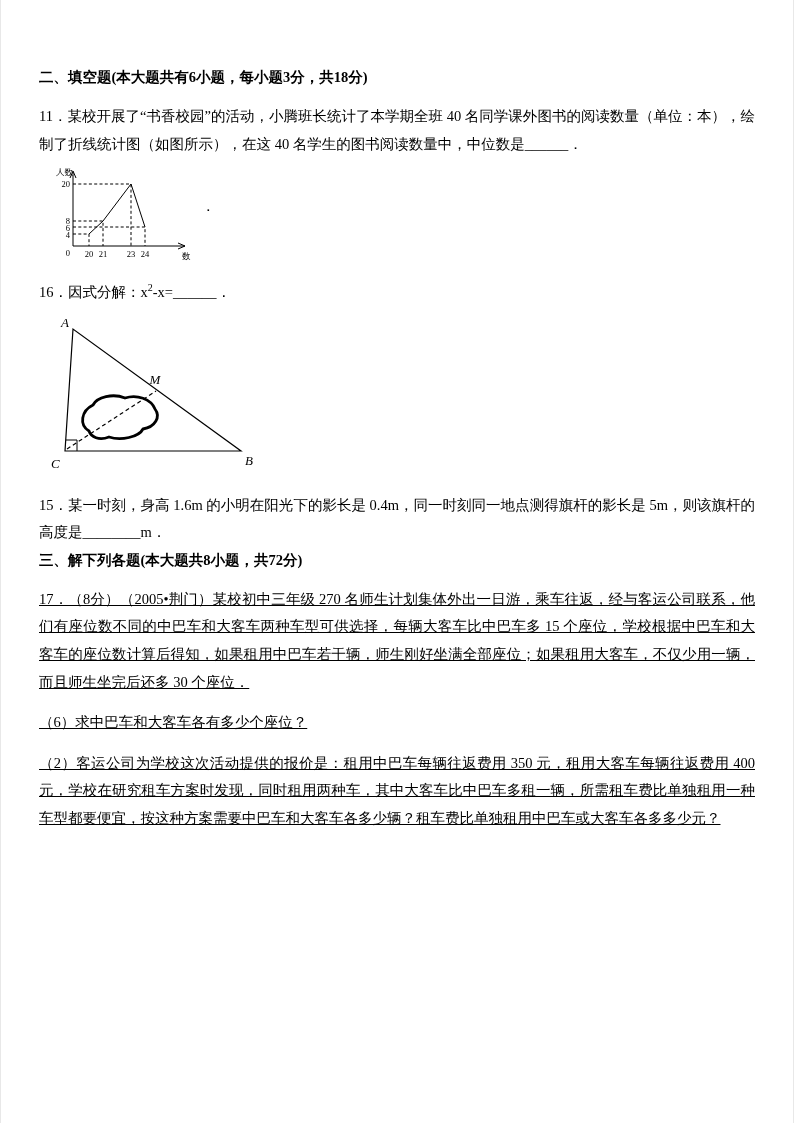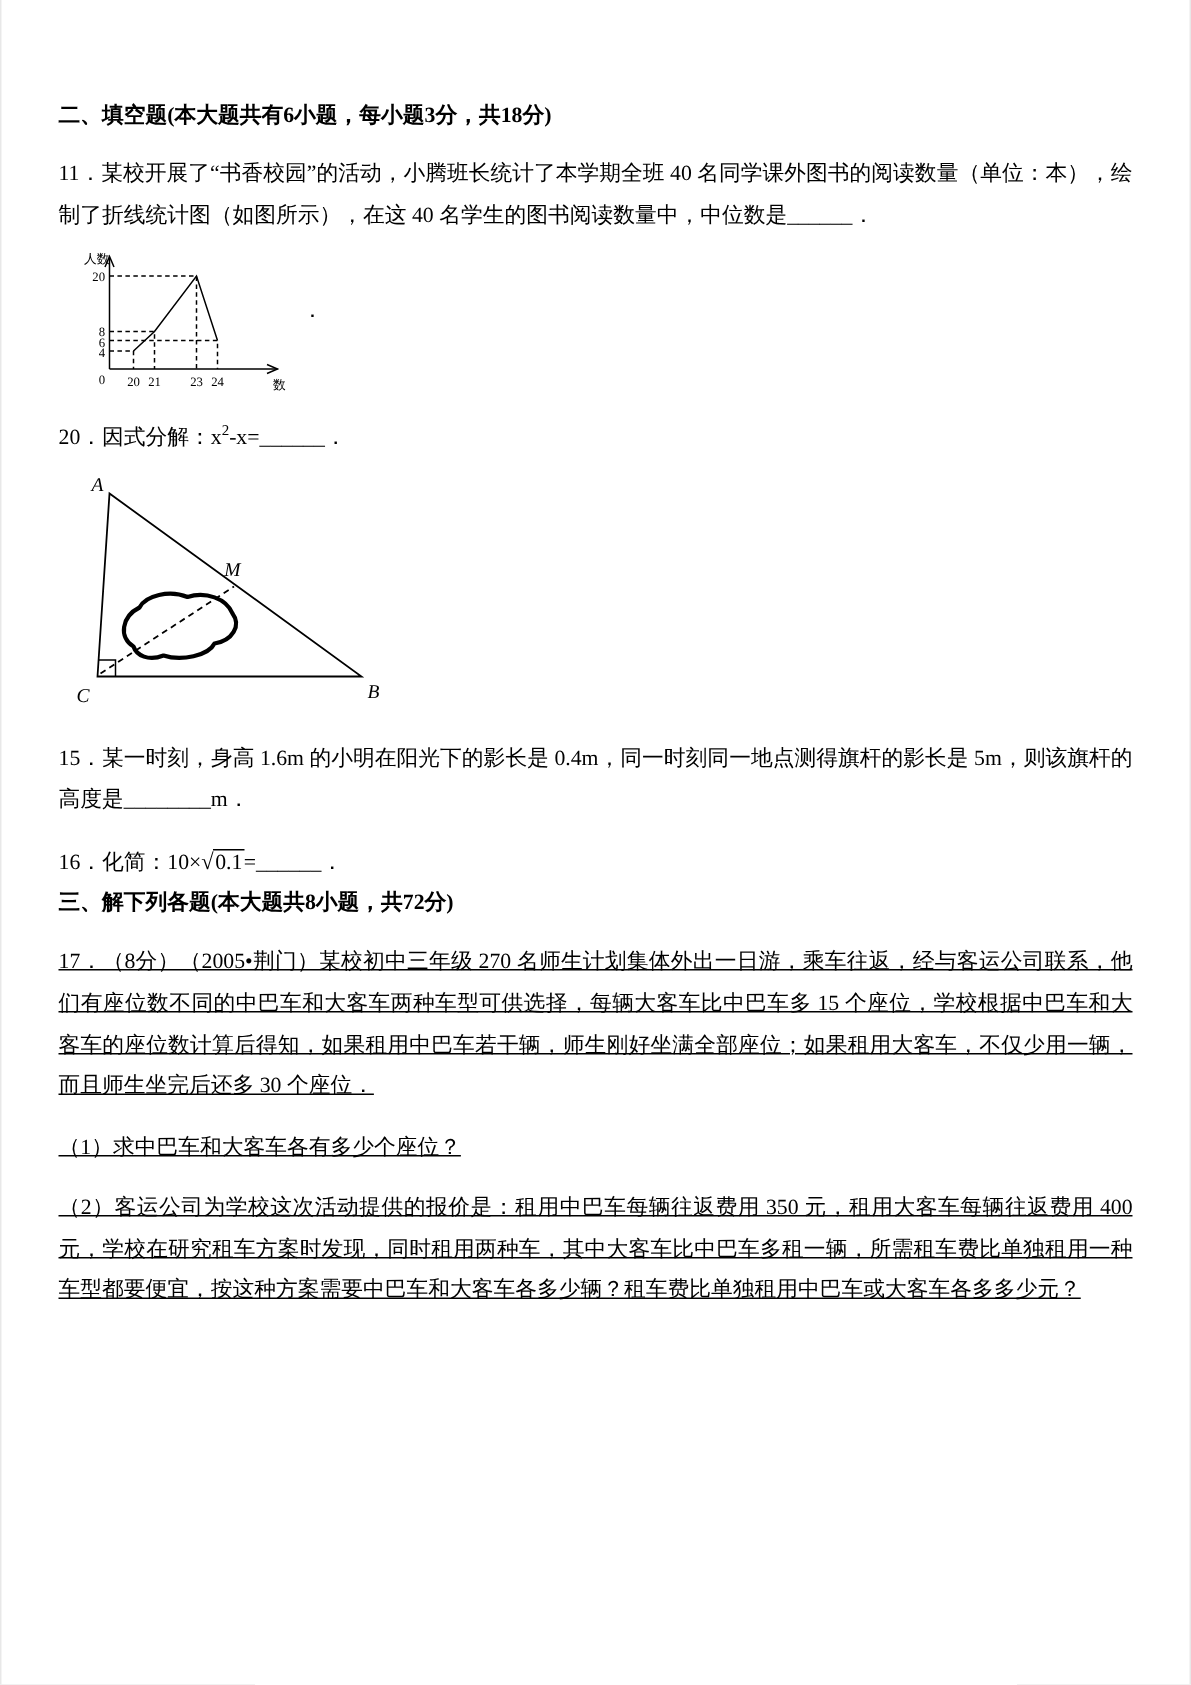--- a/index.html
+++ b/index.html
@@ -74,21 +74,21 @@
         <text x="48" y="93" text-anchor="middle">21</text>
         <text x="76" y="93" text-anchor="middle">23</text>
         <text x="90" y="93" text-anchor="middle">24</text>
         <text x="127" y="95">数</text>
       </g>
     </svg>
     <span class="fig-period">．</span>
   </div>
 
 
-  <p class="q"><span>20．因式分解：x</span><sup>2</sup><span>-x=______．</span></p>
+  <p class="q"><span>16．因式分解：x</span><sup>2</sup><span>-x=______．</span></p>
 
 
   <div class="fig2wrap">
     <svg width="228" height="160" viewBox="0 0 228 160">
       <g stroke="#000" fill="none">
         <path d="M30 14 L22 136 L198 136 Z" stroke-width="1.2"></path>
         <path d="M23 125 L34 125 L34 136" stroke-width="1"></path>
         <path d="M46 116 C36 110 38 96 50 90 C54 82 70 78 82 83 C94 79 108 84 112 94 C118 102 112 112 100 114 C96 122 78 126 66 122 C56 126 48 122 46 116 Z" stroke-width="2.8" stroke-linejoin="round"></path>
         <path d="M24 134 L113 76" stroke-width="1.2" stroke-dasharray="4,3"></path>
       </g>
@@ -96,23 +96,22 @@
         <text x="18" y="12">A</text>
         <text x="112" y="69" text-anchor="middle">M</text>
         <text x="202" y="150">B</text>
         <text x="8" y="153">C</text>
       </g>
     </svg>
   </div>
 
   <p class="q">15．某一时刻，身高 1.6m 的小明在阳光下的影长是 0.4m，同一时刻同一地点测得旗杆的影长是 5m，则该旗杆的高度是________m．</p>
 
-  <p class="q"><span>16．化简：10×</span><span class="radical">√</span><span class="radicand">0.1</span><span>=______．</span></p>
 
   <p class="header sp2">三、解下列各题(本大题共8小题，共72分)</p>
 
   <p class="q q17">17．（8分）（2005•荆门）某校初中三年级 270 名师生计划集体外出一日游，乘车往返，经与客运公司联系，他们有座位数不同的中巴车和大客车两种车型可供选择，每辆大客车比中巴车多 15 个座位，学校根据中巴车和大客车的座位数计算后得知，如果租用中巴车若干辆，师生刚好坐满全部座位；如果租用大客车，不仅少用一辆，而且师生坐完后还多 30 个座位．</p>
 
-  <p class="q q17">（1）求中巴车和大客车各有多少个座位？</p>
+  <p class="q q17">（6）求中巴车和大客车各有多少个座位？</p>
 
   <p class="q q17">（2）客运公司为学校这次活动提供的报价是：租用中巴车每辆往返费用 350 元，租用大客车每辆往返费用 400 元，学校在研究租车方案时发现，同时租用两种车，其中大客车比中巴车多租一辆，所需租车费比单独租用一种车型都要便宜，按这种方案需要中巴车和大客车各多少辆？租车费比单独租用中巴车或大客车各多多少元？</p>
 
 </div>
 
 </body></html>

